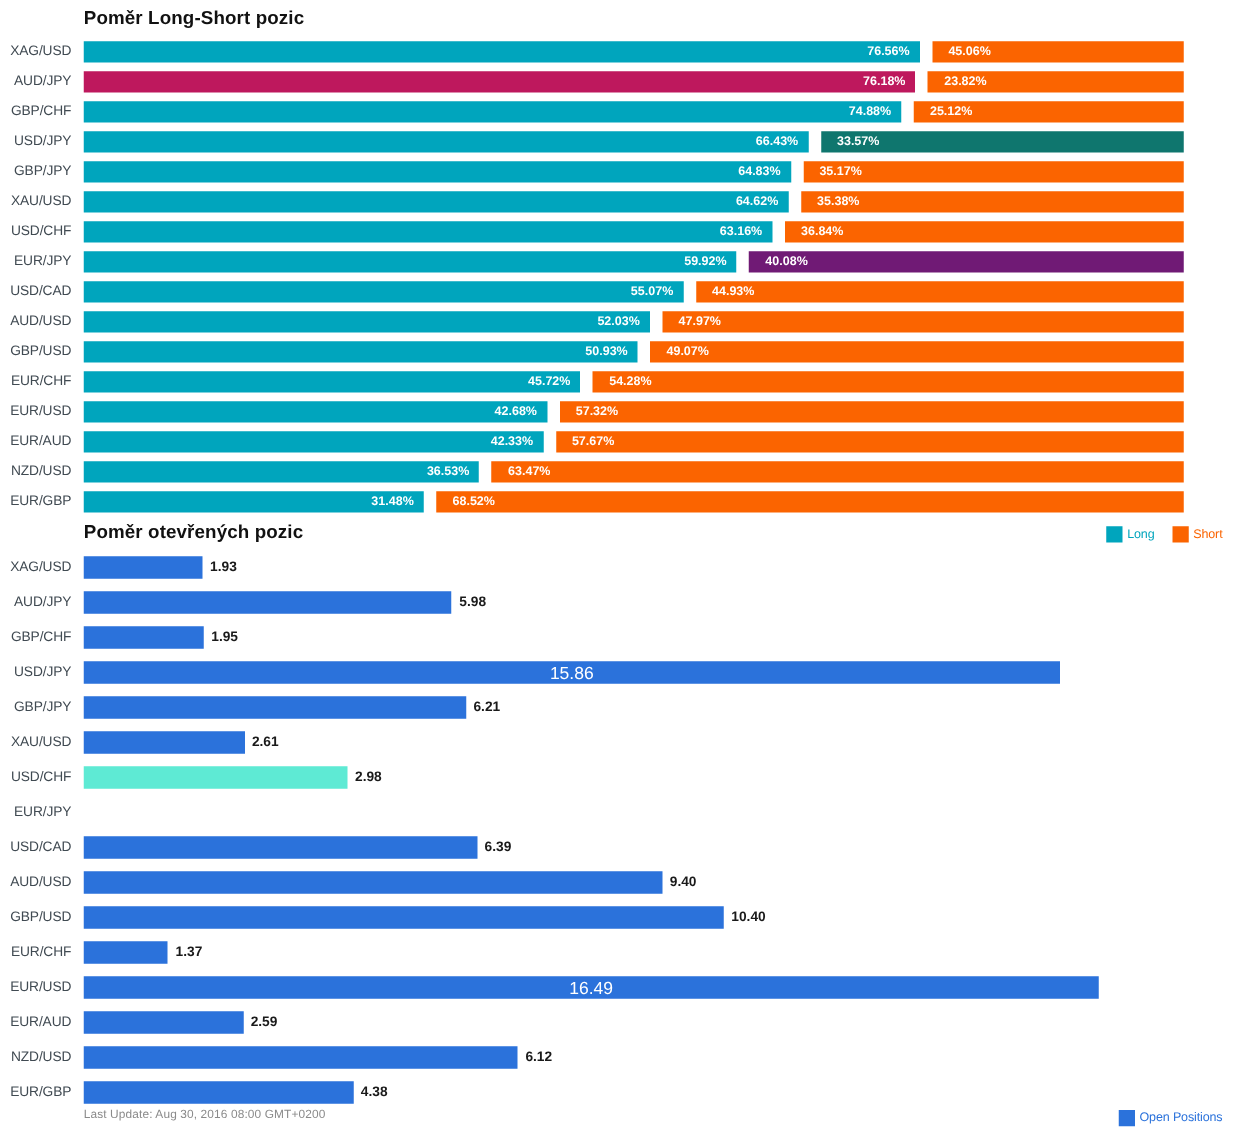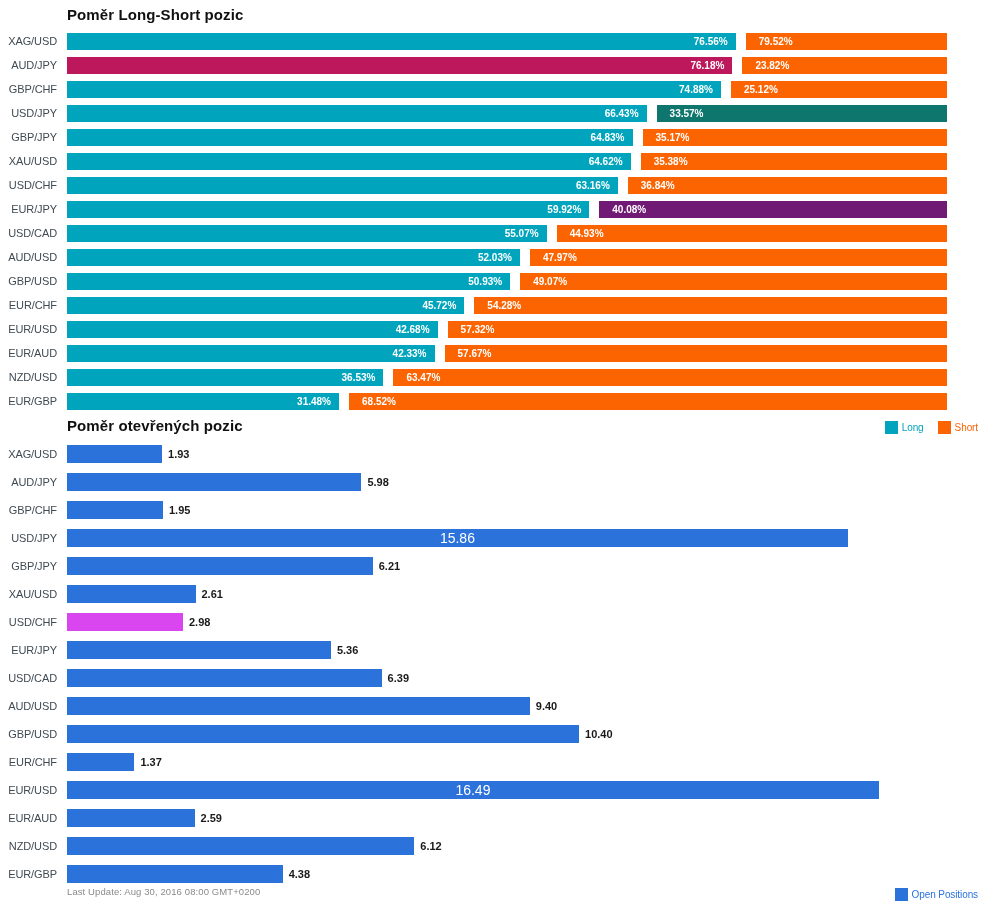--- a/index.html
+++ b/index.html
@@ -176,21 +176,21 @@
 <div class="chart" id="chart1">
   <div class="chart-title" style="left:67px; top:6px;">Poměr Long-Short pozic</div>
   <div class="rows" id="chart1-rows" style="top:29px;">
       <div class="row">
         <div class="cat-label">XAG/USD</div>
         <div class="ls-track">
           <div class="bar-long" style="background: rgb(0, 165, 189); width: calc(76.56% - 5px);">
             <span class="bar-val">76.56%</span>
           </div>
           <div class="bar-short" style="background: rgb(251, 100, 0); width: calc(23.44% - 5px);">
-            <span class="bar-val">79.52%</span>
+            <span class="bar-val">45.06%</span>
           </div>
         </div>
       </div>
       <div class="row">
         <div class="cat-label">AUD/JPY</div>
         <div class="ls-track">
           <div class="bar-long" style="background: #be185d; width: calc(76.18% - 5px);">
             <span class="bar-val">76.18%</span>
           </div>
           <div class="bar-short" style="background: rgb(251, 100, 0); width: calc(23.82% - 5px);">
@@ -412,32 +412,27 @@
         <div class="cat-label" style="line-height: 28px;">XAU/USD</div>
         <div class="op-track" style="width: 901px;">
           <div class="bar-open" style="background: rgb(43, 114, 219); width: 128.503px;">
             <span class="op-val-out">2.61</span>
           </div>
         </div>
       </div>
       <div class="row" style="height: 28px;">
         <div class="cat-label" style="line-height: 28px;">USD/CHF</div>
         <div class="op-track" style="width: 901px;">
-          <div class="bar-open" style="background: #d946ef; width: 116px;">
+          <div class="bar-open" style="background: #5eead4; width: 175px; padding-left: 36px;">
             <span class="op-val-out">2.98</span>
           </div>
         </div>
       </div>
       <div class="row" style="height: 28px;">
         <div class="cat-label" style="line-height: 28px;">EUR/JPY</div>
-        <div class="op-track" style="width: 901px;">
-          <div class="bar-open" style="background: rgb(43, 114, 219); width: 263.899px;">
-            <span class="op-val-out">5.36</span>
-          </div>
-        </div>
       </div>
       <div class="row" style="height: 28px;">
         <div class="cat-label" style="line-height: 28px;">USD/CAD</div>
         <div class="op-track" style="width: 901px;">
           <div class="bar-open" style="background: rgb(43, 114, 219); width: 314.611px;">
             <span class="op-val-out">6.39</span>
           </div>
         </div>
       </div>
       <div class="row" style="height: 28px;">

